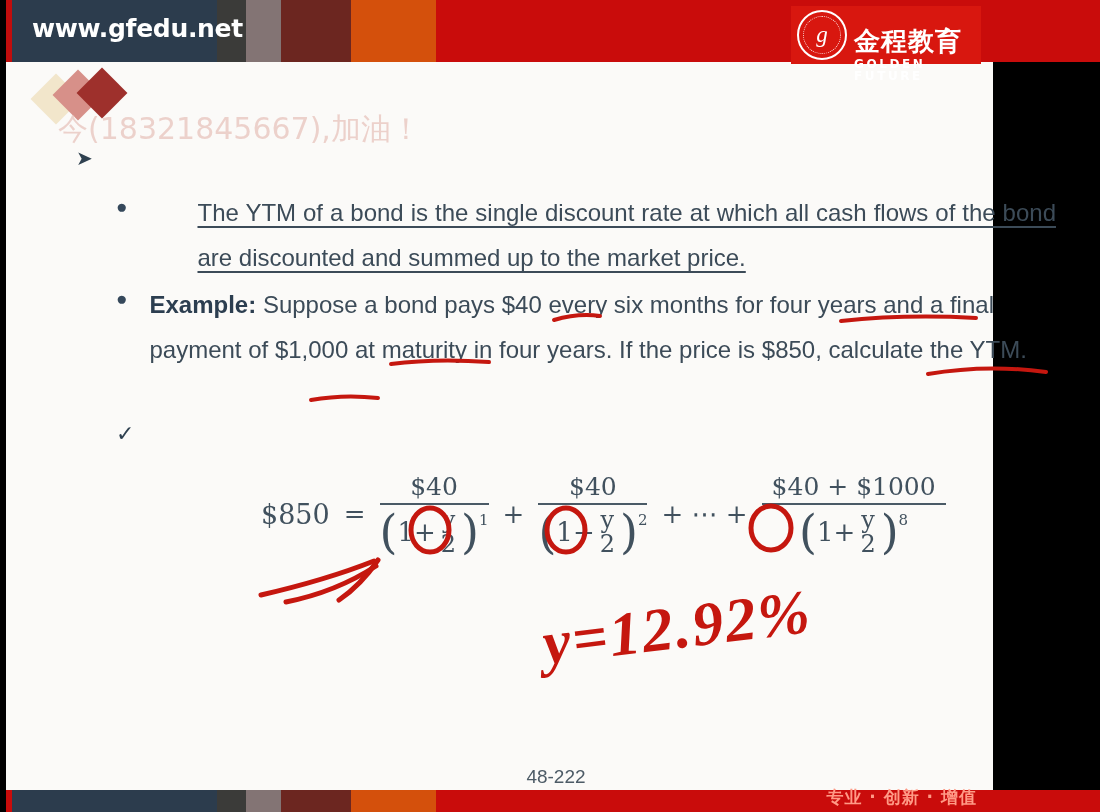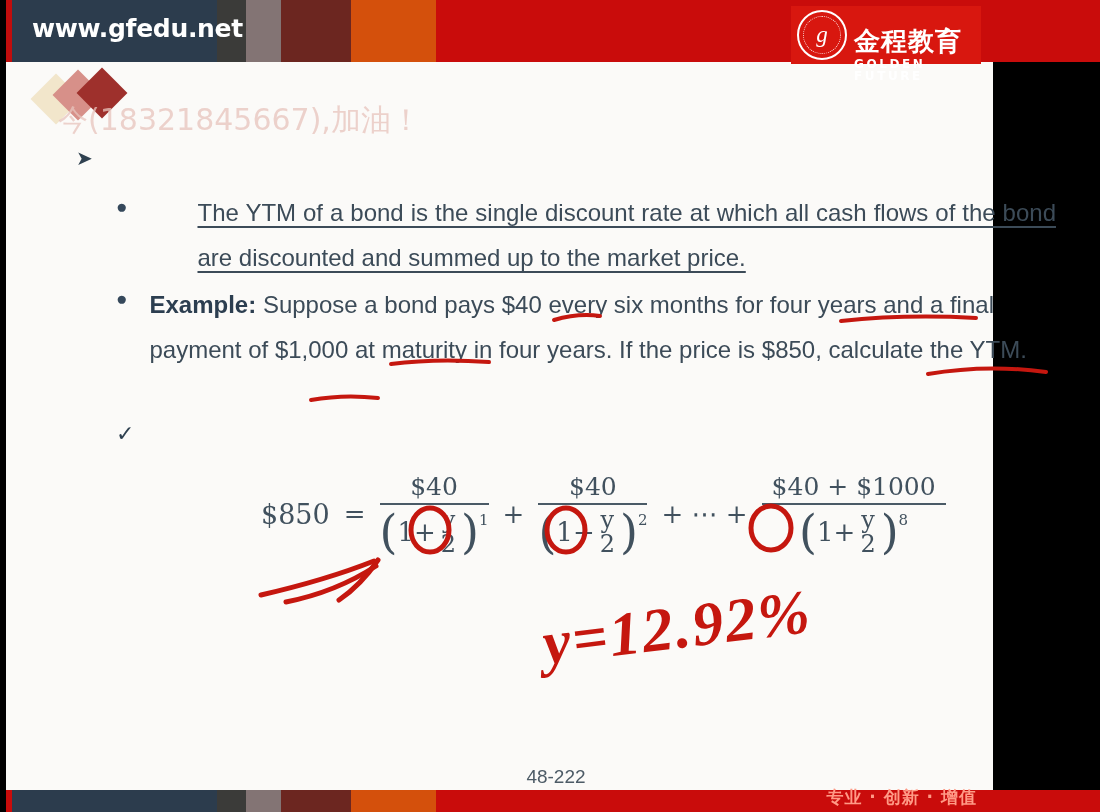--- a/index.html
+++ b/index.html
@@ -35,21 +35,21 @@
        font-family:"DejaVu Sans", sans-serif;}
 
   
   .diamonds{position:absolute;left:30px;top:72px;width:100px;height:52px;}
   .dia{position:absolute;width:36px;height:36px;transform:rotate(45deg);}
   .d1{left:2px;top:9px;background:#f2e6cb;}
   .d2{left:24px;top:5px;background:#d79089;}
   .d3{left:48px;top:3px;background:#9e302c;}
   .title{position:absolute;left:118px;top:76px;font-size:40px;font-weight:bold;color:#a32822;
          font-family:"DejaVu Sans", sans-serif;letter-spacing:0.2px;}
-  .watermark{position:absolute;left:52px;top:100px;font-size:30px;color:#e8c4bd;
+  .watermark{position:absolute;left:52px;top:109px;font-size:30px;color:#e8c4bd;
          font-family:"DejaVu Sans", sans-serif;white-space:nowrap;opacity:.75;}
 
   
   .lvl1{position:absolute;left:70px;top:146px;width:980px;display:flex;gap:18px;align-items:baseline;}
   .arrow{color:#2f4150;font-size:20px;}
   .lvl1 .t{font-size:25px;font-weight:bold;color:#2c3e50;}
 
   .bullet-row{position:absolute;display:flex;gap:22px;align-items:flex-start;}
   .dot{color:#35485b;font-size:19px;line-height:1.1;padding-top:7px;}
   .para{font-size:24px;color:#3c4b58;line-height:45px;font-family:"Liberation Sans", sans-serif;}

